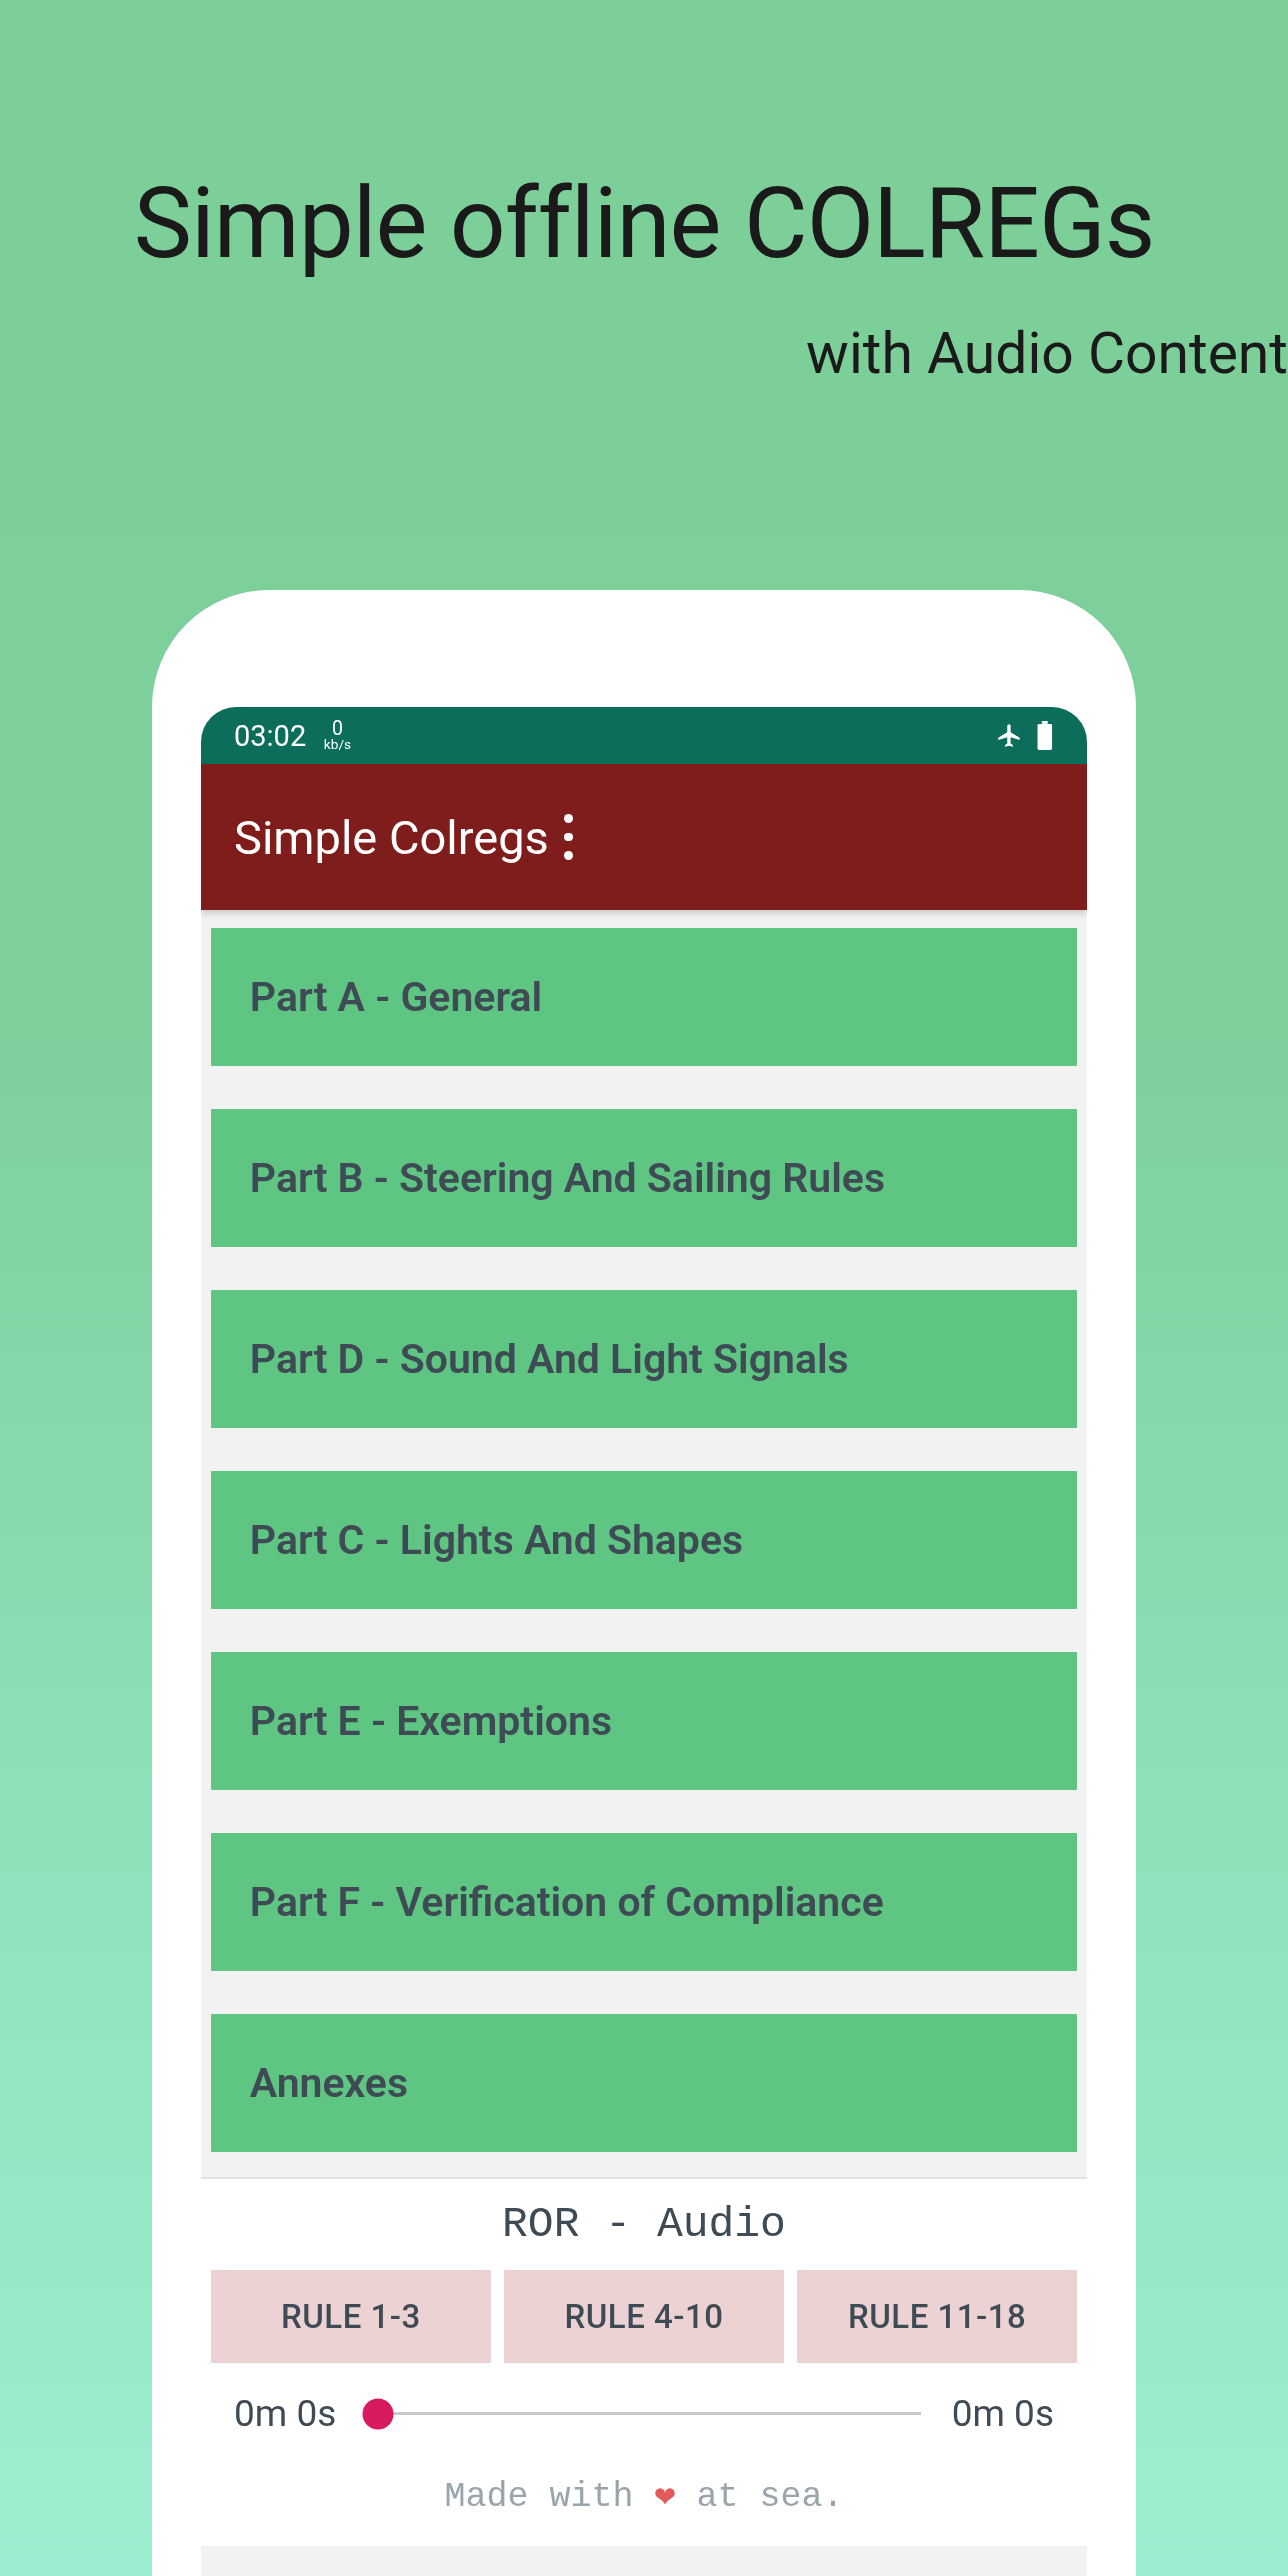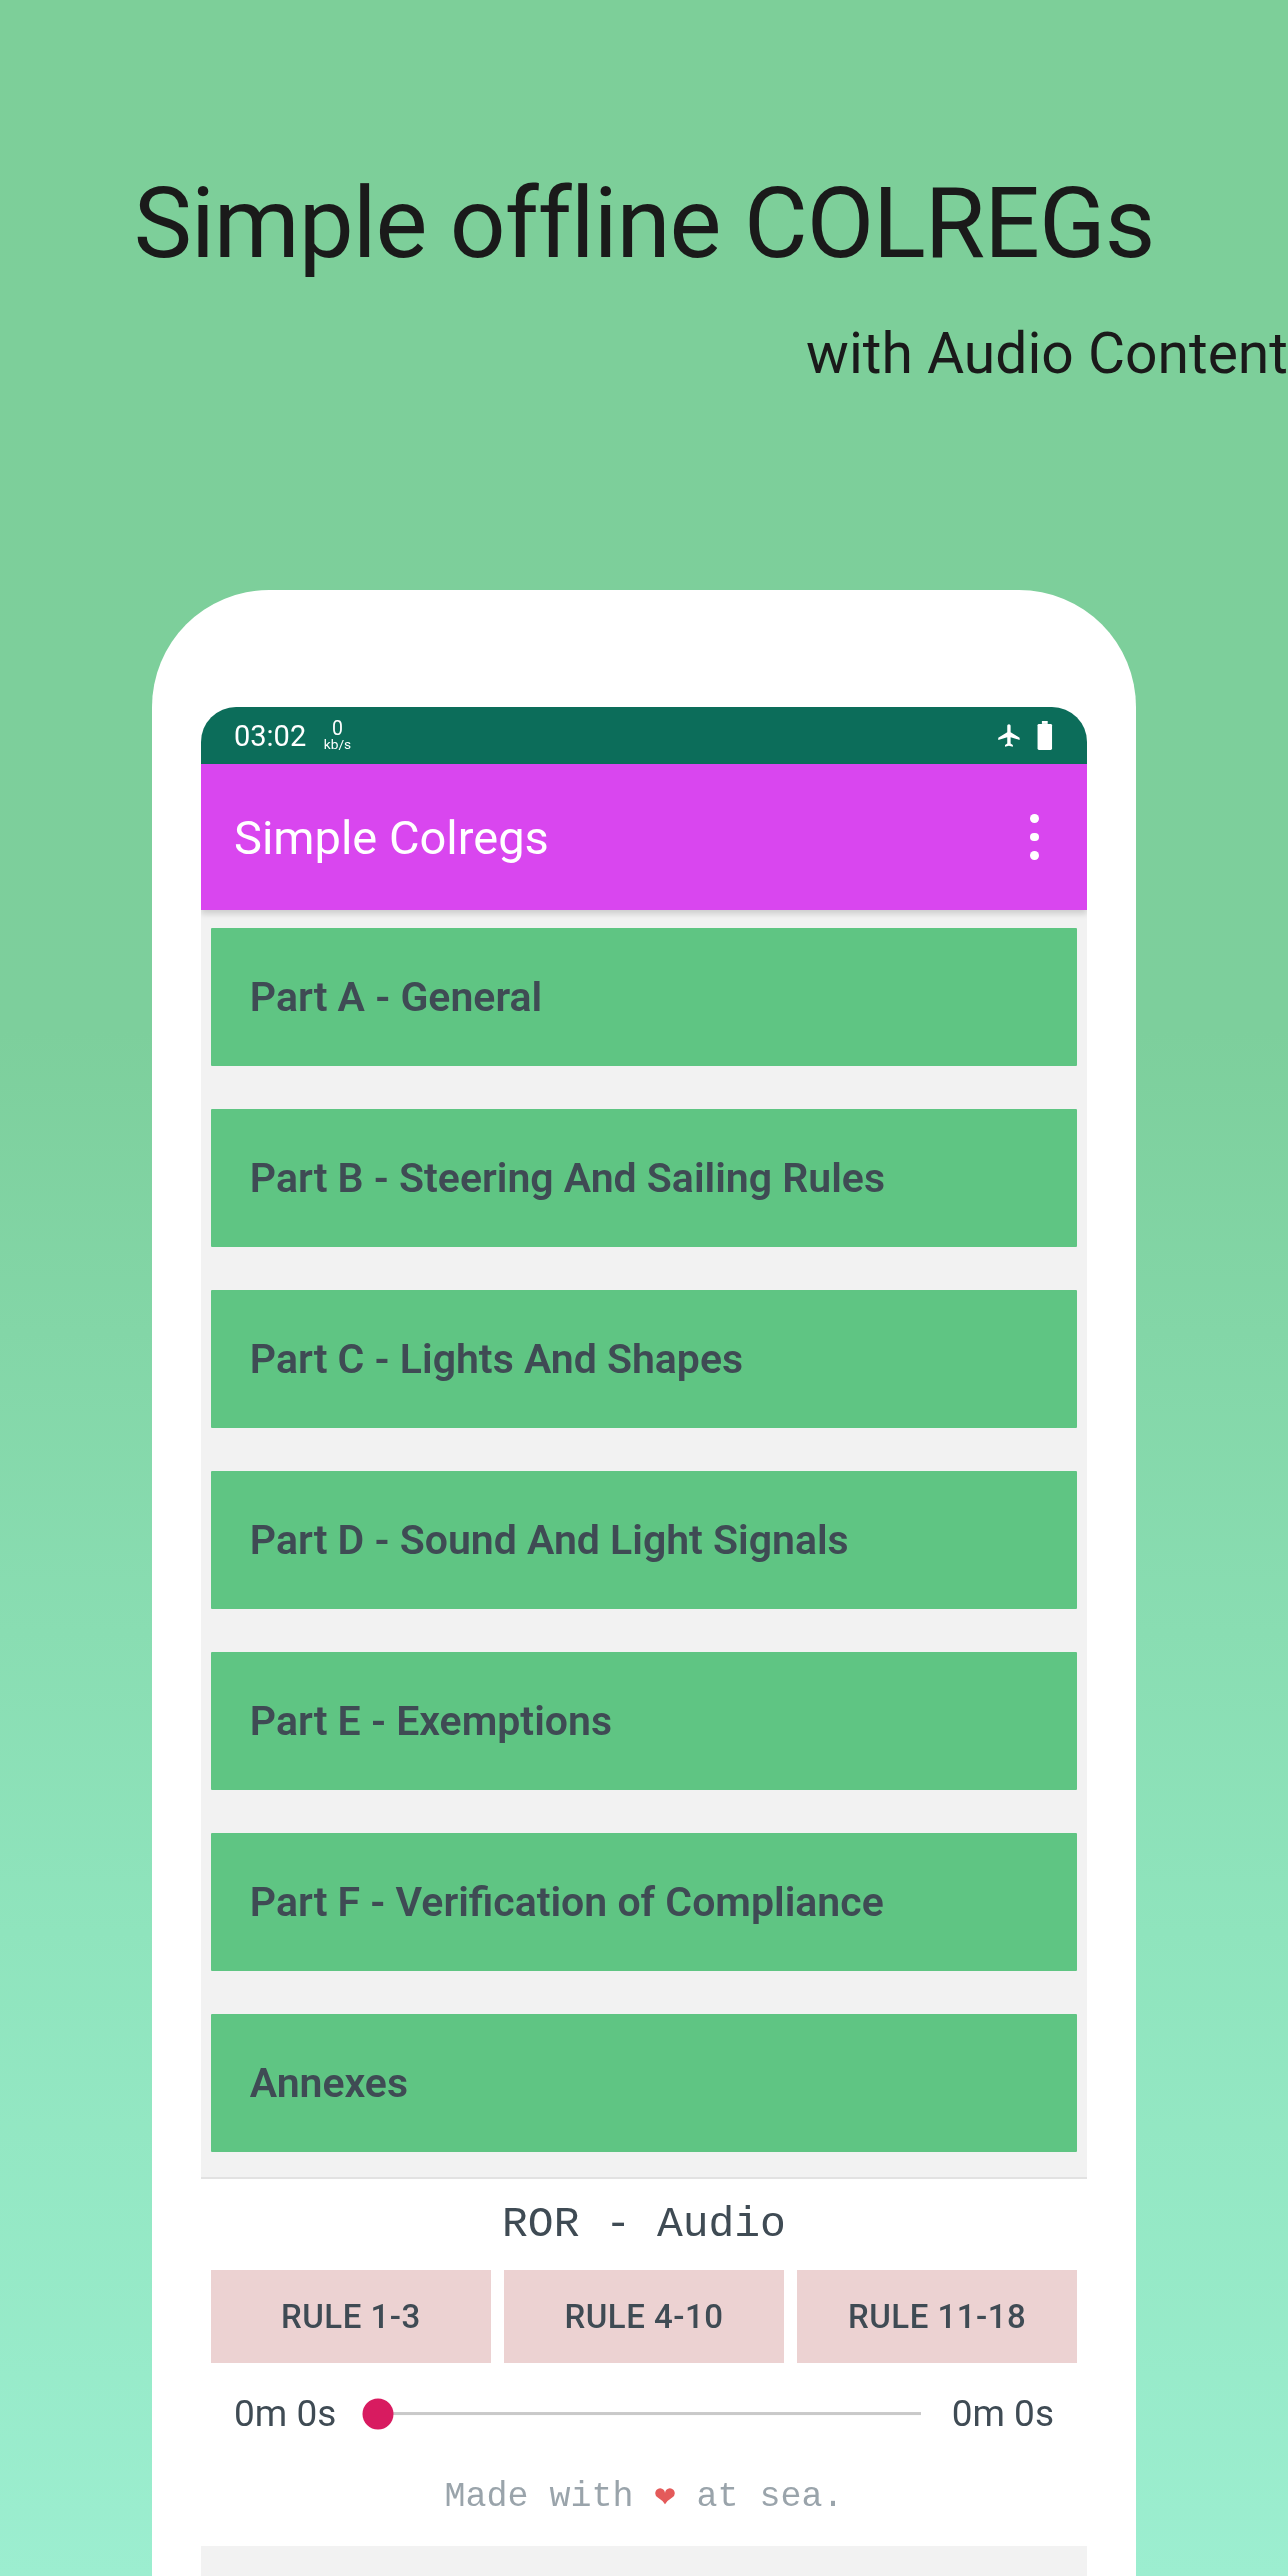--- a/index.html
+++ b/index.html
@@ -55,25 +55,24 @@
     padding: 0 33px;
     color: #fff;
     font-size: 29px;
   }
   .status-left { display: flex; align-items: center; gap: 17.6px; }
   .status-kbps { font-size: 13.7px; line-height: 1; display:flex; flex-direction:column; align-items:center; }
   .status-kbps .n { font-size: 19.5px; }
   .status-right { display: flex; align-items: center; gap: 13.7px; }
   .plane-icon svg, .battery-icon svg { display:block; }
   .app-bar {
-    background: #d946ef;
+    background: #7f1d1d;
     height: 146px;
     display: flex;
     align-items: center;
-    justify-content: space-between;
     padding: 0 33px;
     box-shadow: 0 3.9px 5.9px rgba(0,0,0,0.15);
   }
   .app-title {
     color: #fff;
     font-size: 47px;
     font-weight: 400;
   }
   .kebab {
     width: 39px; height: 59px;
@@ -208,22 +207,22 @@
         <div class="kebab">
           <span></span>
             <span></span>
             <span></span>
         </div>
       </div>
 
       <div class="list">
         <div class="part-item">Part A - General</div>
         <div class="part-item">Part B - Steering And Sailing Rules</div>
+        <div class="part-item">Part D - Sound And Light Signals</div>
         <div class="part-item">Part C - Lights And Shapes</div>
-        <div class="part-item">Part D - Sound And Light Signals</div>
         <div class="part-item">Part E - Exemptions</div>
         <div class="part-item">Part F - Verification of Compliance</div>
         <div class="part-item">Annexes</div>
       </div>
 
       <div class="audio-panel">
         <div class="audio-title">ROR - Audio</div>
         <div class="rule-tabs">
           <div class="rule-tab">RULE 1-3</div>
           <div class="rule-tab">RULE 4-10</div>

